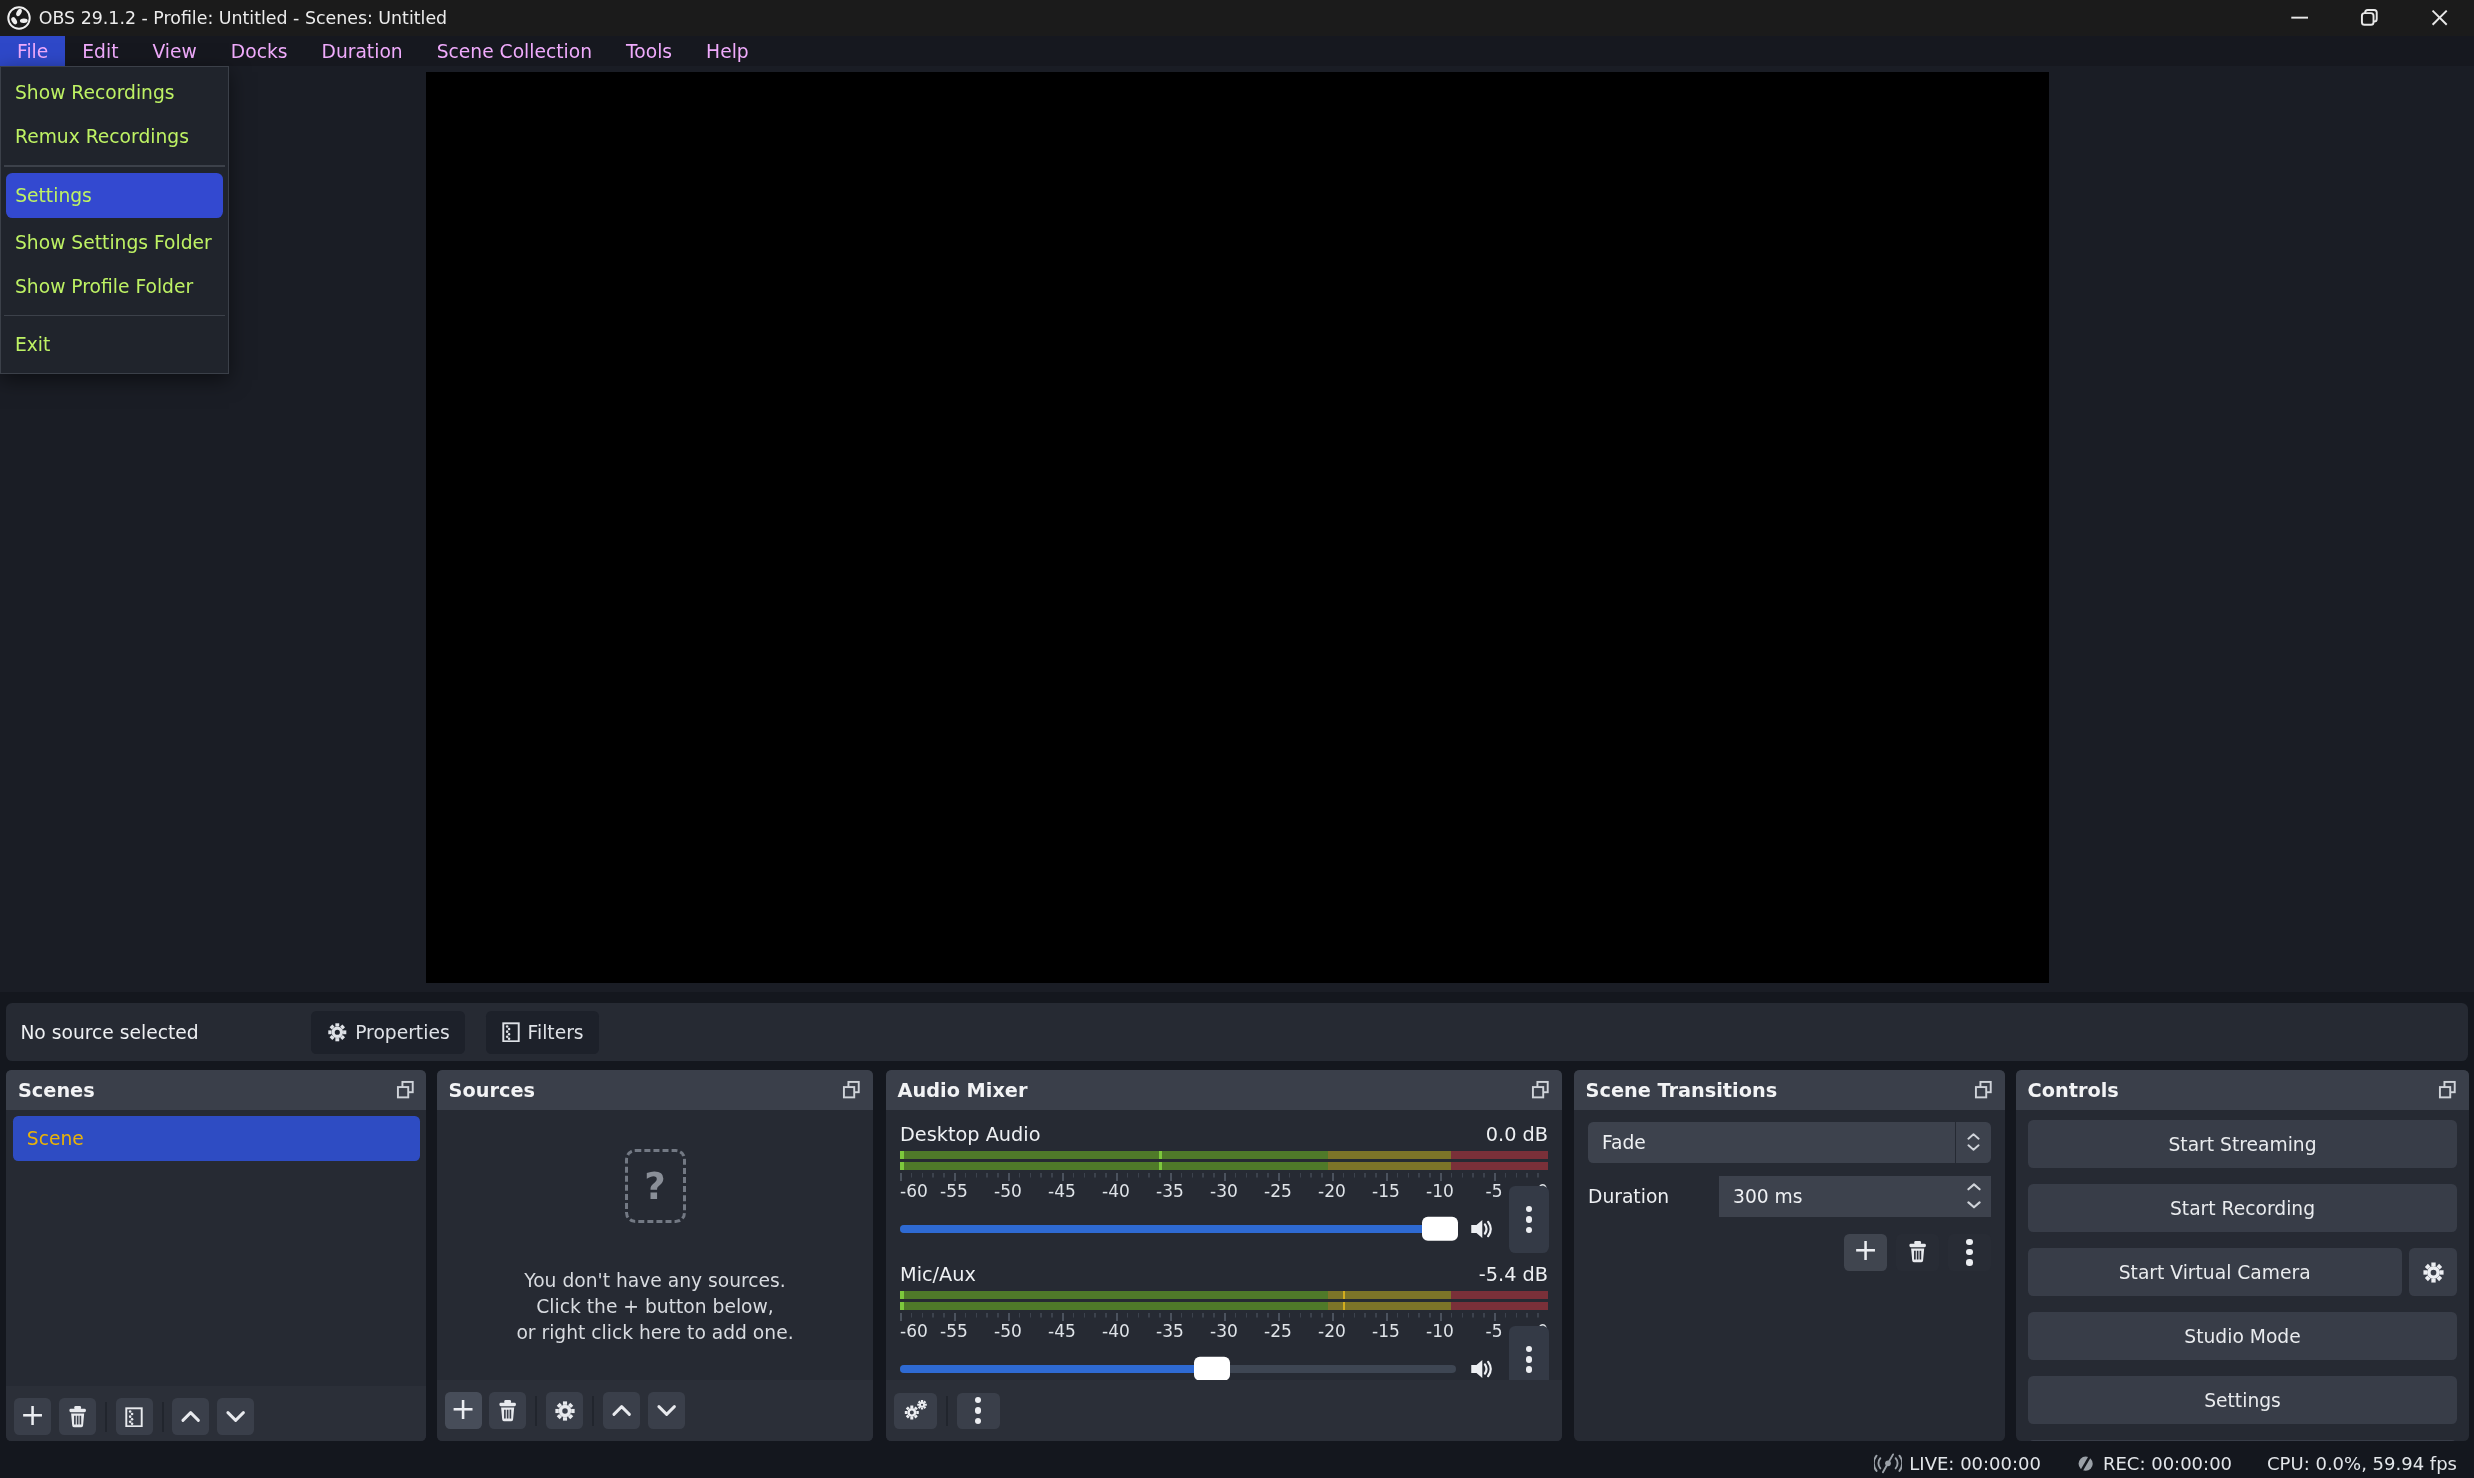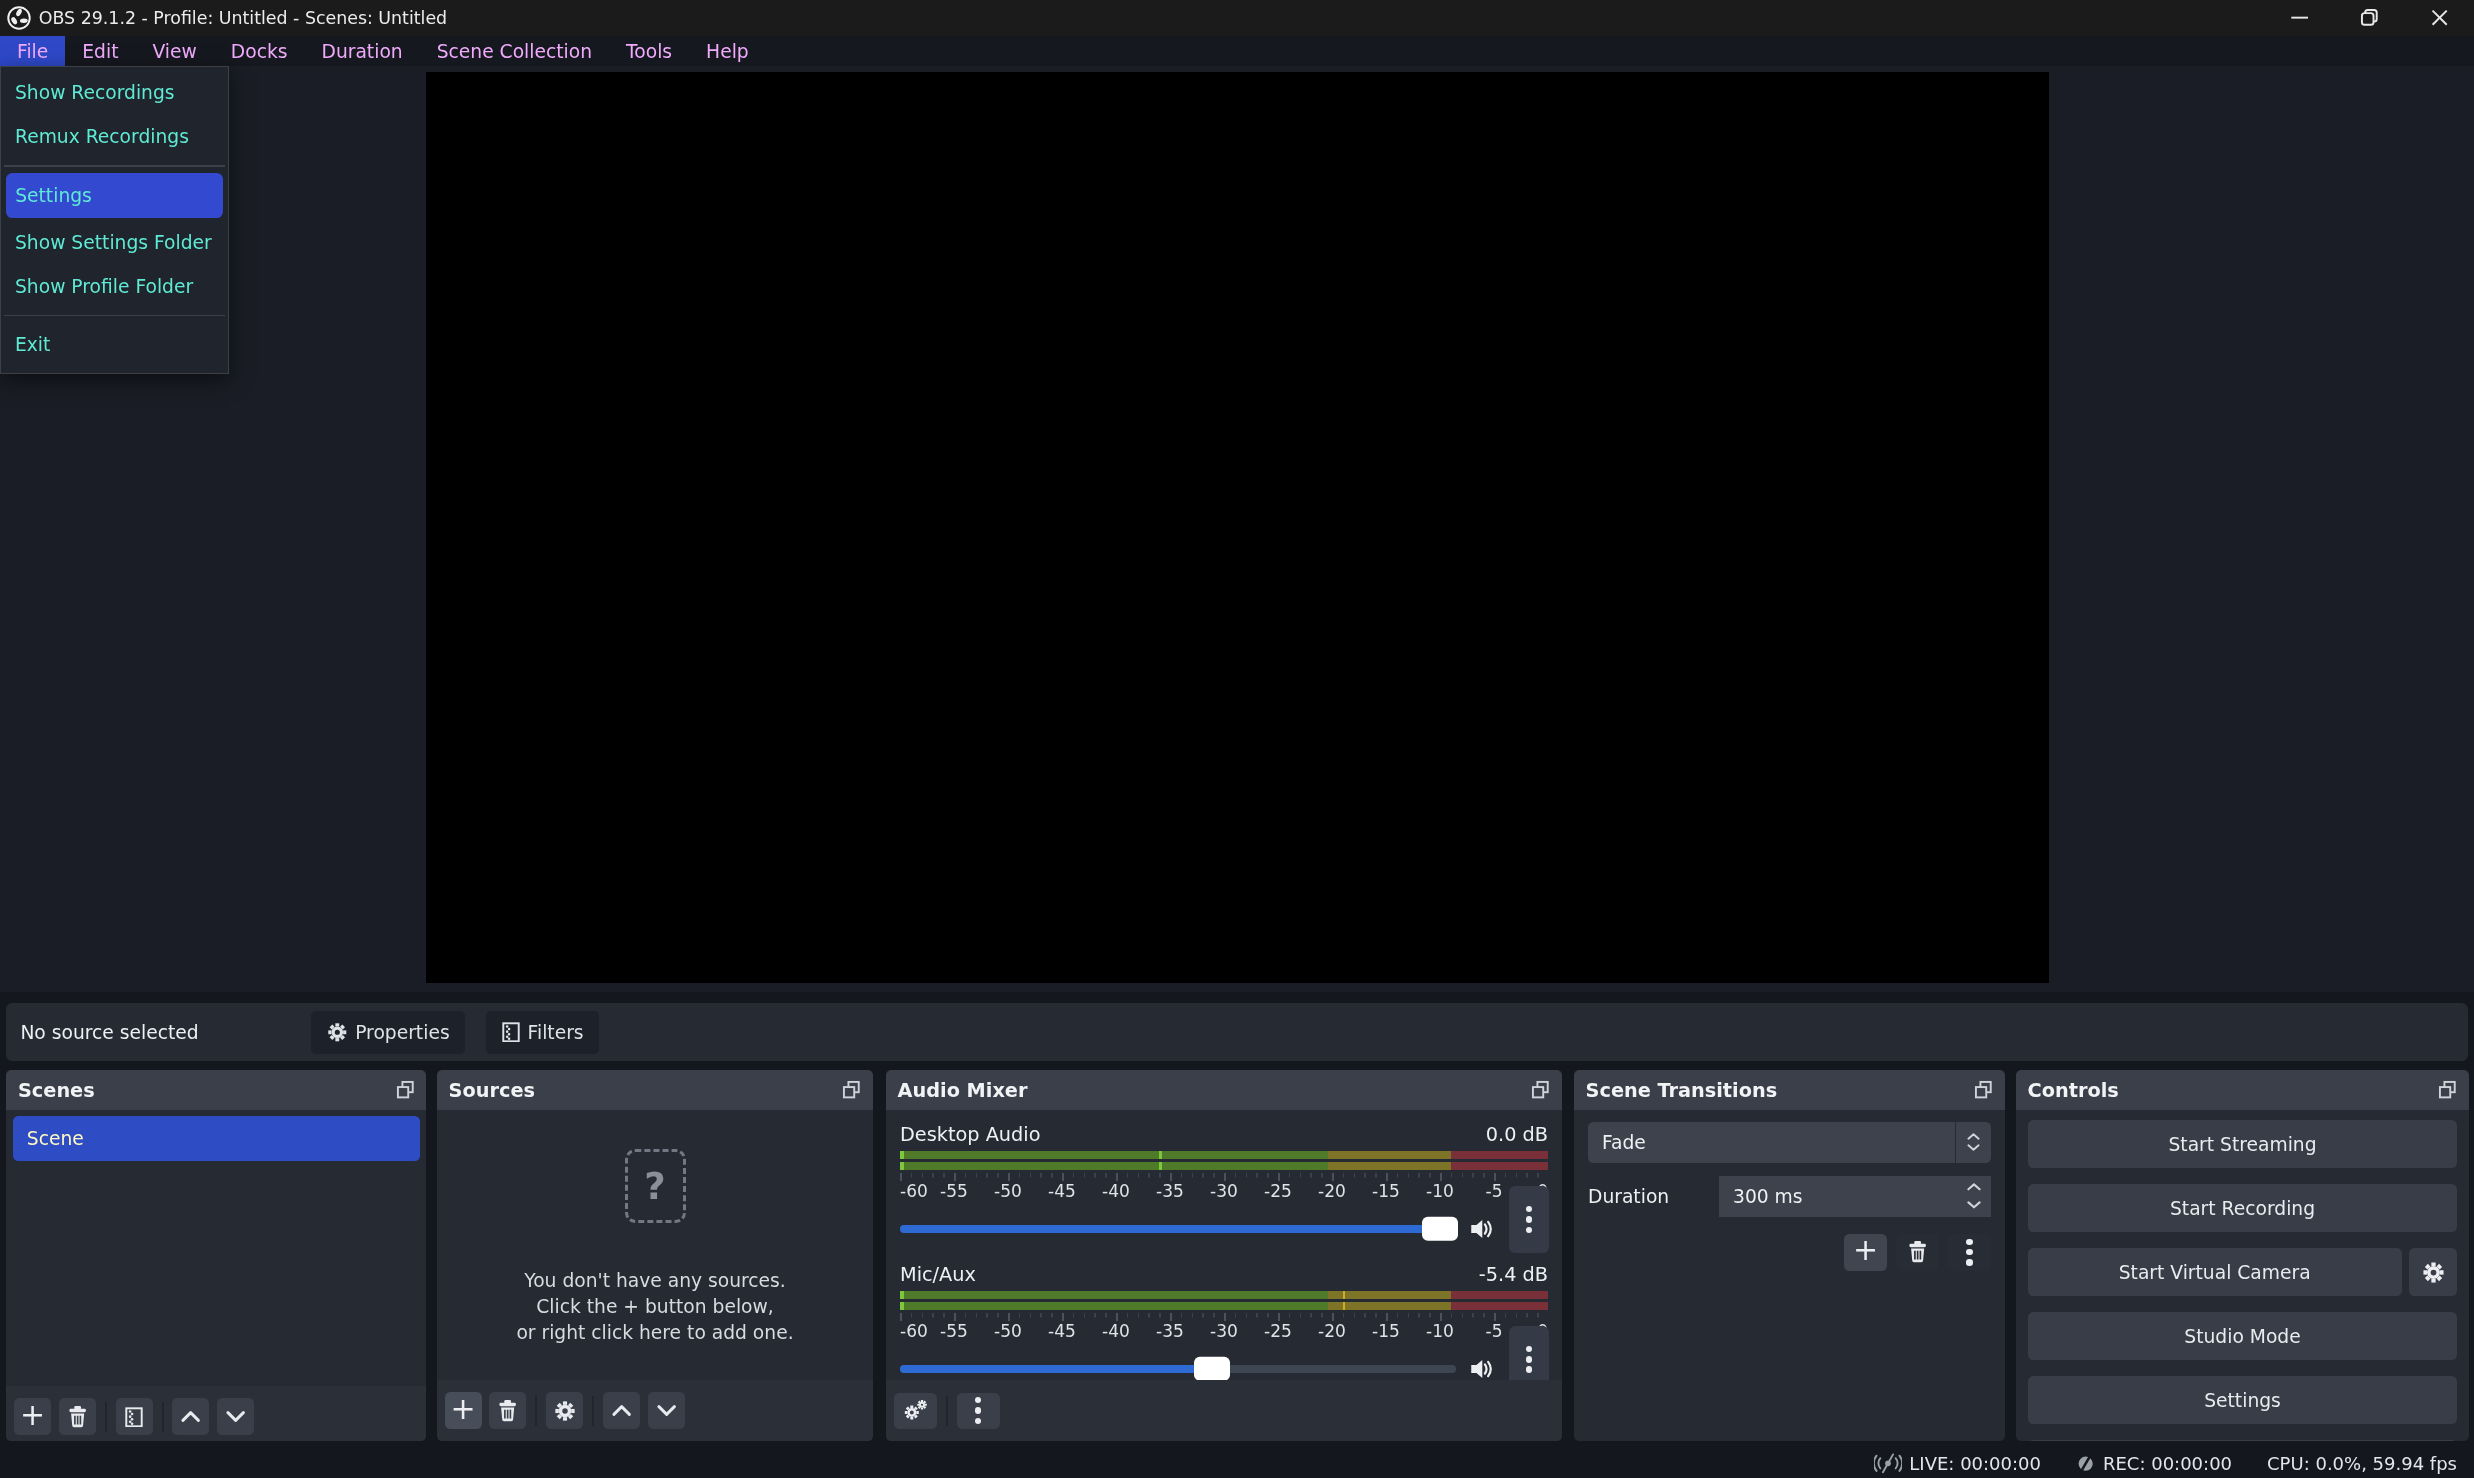--- a/index.html
+++ b/index.html
@@ -21,21 +21,21 @@
   .menu-item.active{background:#2e48c8;}
 
   
   .main{position:absolute;top:66px;left:0;right:0;height:926px;background:#1a1d25;}
   .preview{position:absolute;left:426px;top:6.4px;width:1623px;height:911px;background:#000;}
 
   
   .dropdown{position:absolute;top:66px;left:0;width:229px;background:#20242c;
             border:1.3px solid #3b4049;box-sizing:border-box;z-index:50;padding:3.9px 0 6.4px 0;
             box-shadow:0 6.4px 19.3px rgba(0,0,0,.5);}
-  .dd-item{height:44px;display:flex;align-items:center;padding-left:14px;font-size:18.7px;color:#5eead4;}
+  .dd-item{height:44px;display:flex;align-items:center;padding-left:14px;font-size:18.7px;color:#bef264;}
   .dd-item.selected{margin:2.6px 5.2px;background:#3349d0;border-radius:6.4px;height:45px;padding-left:9px;}
   .dd-sep{height:1.3px;background:#3c414a;margin:6.4px 2.6px;}
 
   
   .srcbar{position:absolute;top:1003px;left:6.4px;width:2462px;height:58px;background:#262a33;
           border-radius:6.4px;display:flex;align-items:center;font-size:18.7px;}
   .srcbar .status{margin-left:14px;color:#eef0f3;}
   .srcbtn{position:absolute;top:7.7px;height:43px;background:#1d212a;border-radius:5.2px;
           display:flex;align-items:center;gap:7.7px;padding:0 15.5px;color:#dfe2e7;}
   .srcbtn.props{left:305px;}
@@ -55,21 +55,21 @@
   .tool-sep{width:1.9px;height:30px;background:#21252d;margin:0 1.3px;}
   .plus-glyph{font-size:30px;font-weight:400;color:#eceef2;line-height:0;padding-bottom:3.9px;}
 
   #panel-scenes{left:6.4px;width:420px;}
   #panel-sources{left:437px;width:436px;}
   #panel-mixer{left:886px;width:676px;}
   #panel-transitions{left:1574px;width:431px;}
   #panel-controls{left:2016px;width:453px;}
 
   .scene-item{margin:6.4px;height:45px;background:#2e4cc3;border-radius:5.2px;display:flex;
-              align-items:center;padding:0 14px;font-size:18.7px;color:#fef9c3;}
+              align-items:center;padding:0 14px;font-size:18.7px;color:#eab308;}
 
   .empty-state{position:absolute;top:39px;left:0;right:0;text-align:center;color:#d8dbe0;font-size:18.7px;}
   .q-icon{width:55px;height:68px;border:3.2px dashed #737984;border-radius:10.3px;margin:0 auto 45px auto;
           display:flex;align-items:center;justify-content:center;font-size:37px;font-weight:bold;color:#8a8f98;}
   .empty-state .line{line-height:1.4;}
 
   
   .channel{position:relative;padding:10.3px 14px 3.9px 14px;}
   .ch-head{display:flex;justify-content:space-between;font-size:19.3px;color:#eef0f3;height:28px;align-items:center;}
   .meter{margin-top:2.6px;}

